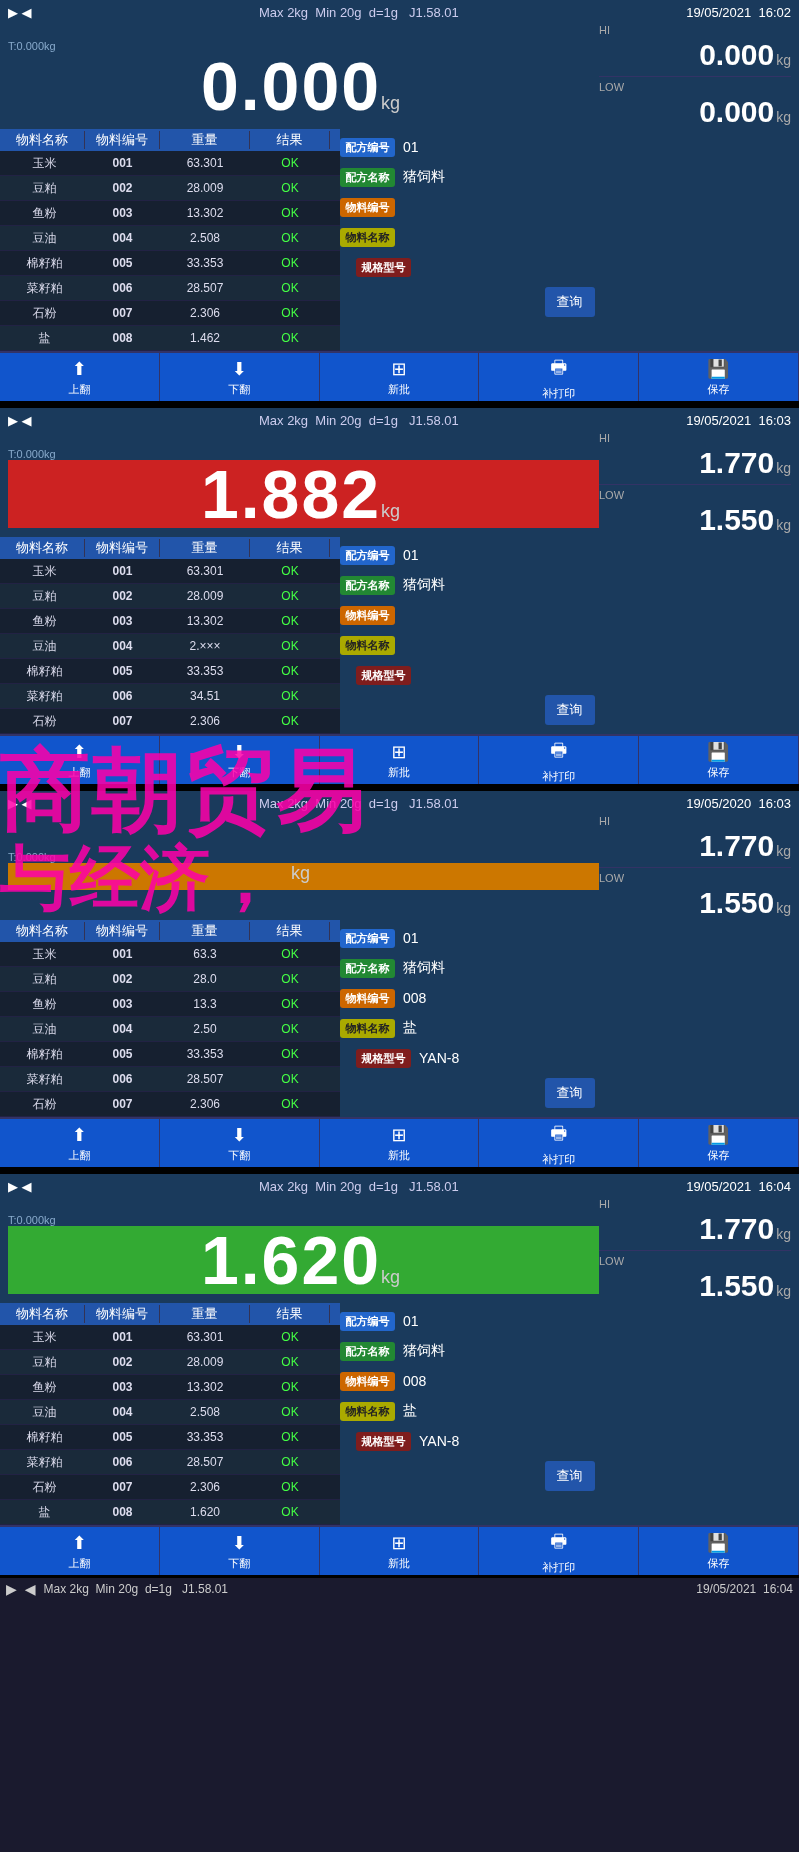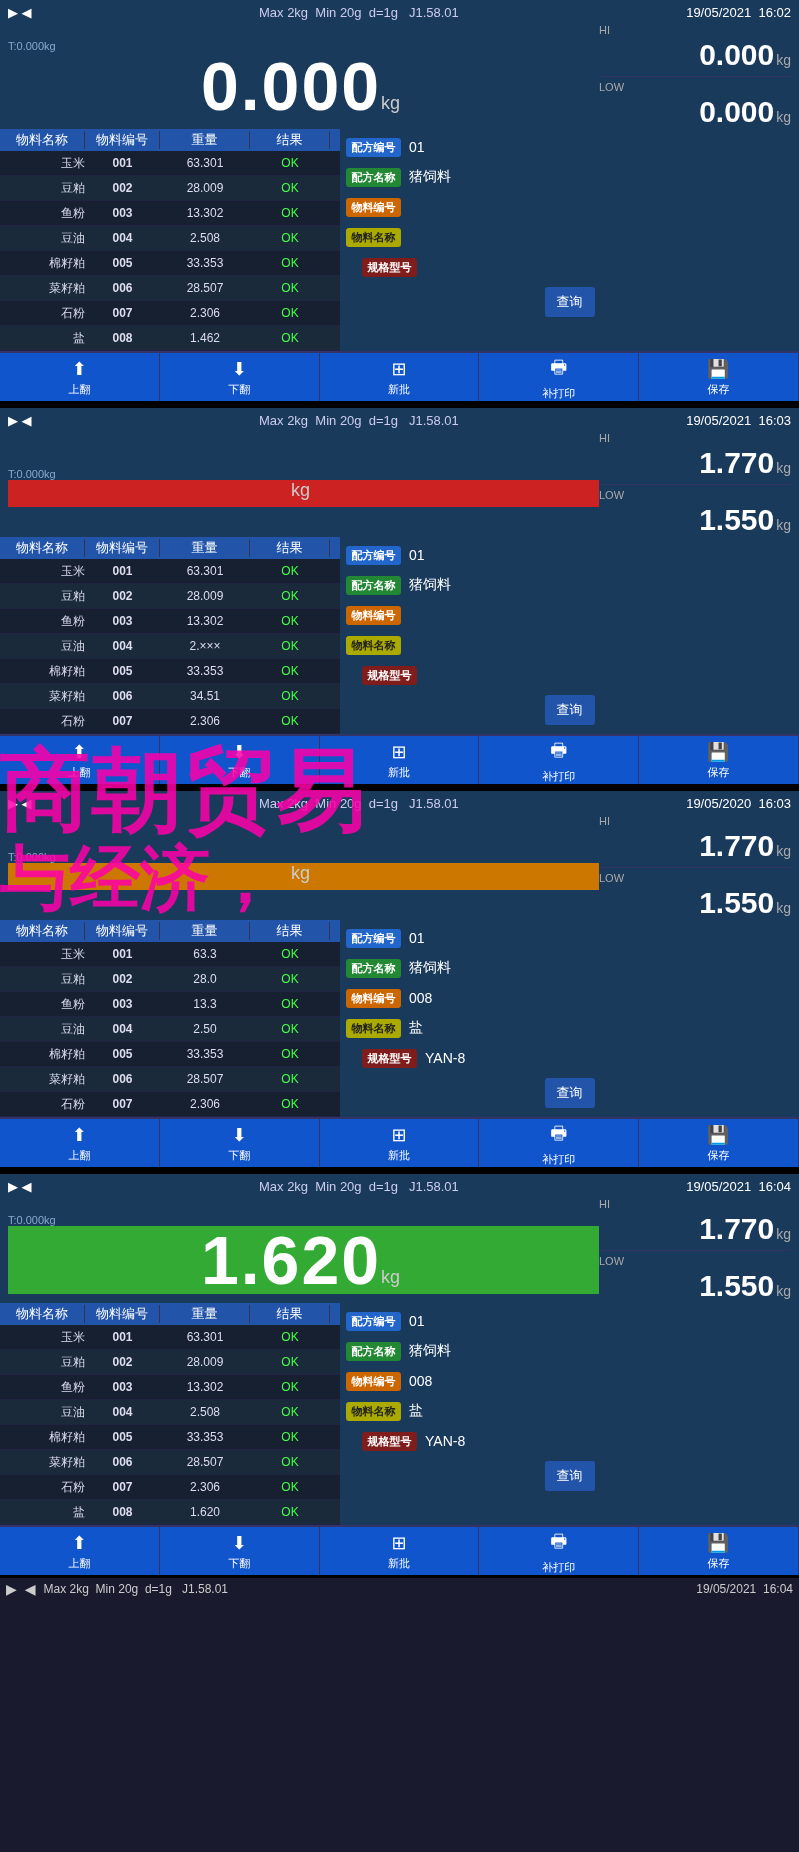--- a/index.html
+++ b/index.html
@@ -119,32 +119,32 @@
       align-items: center;
     }
     .data-row:nth-child(odd) { background: #1a2a3a; }
     .data-row:nth-child(even) { background: #162030; }
     .td-cell {
       text-align: center;
       color: #dde;
       font-size: 12px;
       overflow: hidden;
     }
-    .td-name { width: 85px; text-align: right; padding-left: 4px; font-family: Liberation Serif, serif; }
+    .td-name { width: 85px; text-align: center; padding-left: 4px; font-family: Liberation Serif, serif; }
     .td-code { width: 75px; font-weight: bold; }
     .td-weight { width: 90px; }
     .td-result { width: 80px; color: #4f4; }
 
     
     .info-panel {
       flex: 1;
       display: flex;
       flex-direction: column;
       gap: 2px;
-      padding: 4px 6px;
+      padding: 4px 0;
     }
     .info-row {
       display: flex;
       align-items: center;
       gap: 4px;
       min-height: 28px;
     }
     .info-tag {
       color: #fff;
       font-size: 11px;
@@ -394,20 +394,21 @@
 <div class="panel" style="position:relative;">
   <div class="top-bar">
     <span>▶ ◀</span>
     <span class="top-bar-center">Max 2kg&nbsp; Min 20g&nbsp; d=1g&nbsp;&nbsp; J1.58.01</span>
     <span>19/05/2021&nbsp; 16:03</span>
   </div>
   <div class="weight-area">
     <div class="weight-left">
       <span class="sub-tare">T:0.000kg</span>
       <div class="weight-main-wrap" style="background:#cc2222;width:100%;">
+        <span class="weight-main" style="color:#fff;">1.882</span>
         <span class="weight-unit">kg</span>
       </div>
     </div>
     <div class="weight-right">
       <span style="color:#aaa;font-size:11px;align-self:flex-start;">HI</span>
       <div class="weight-right-row">
           <span class="wr-value">1.770</span>
           <span class="wr-unit">kg</span>
         </div>
       <div class="wr-divider"></div>

